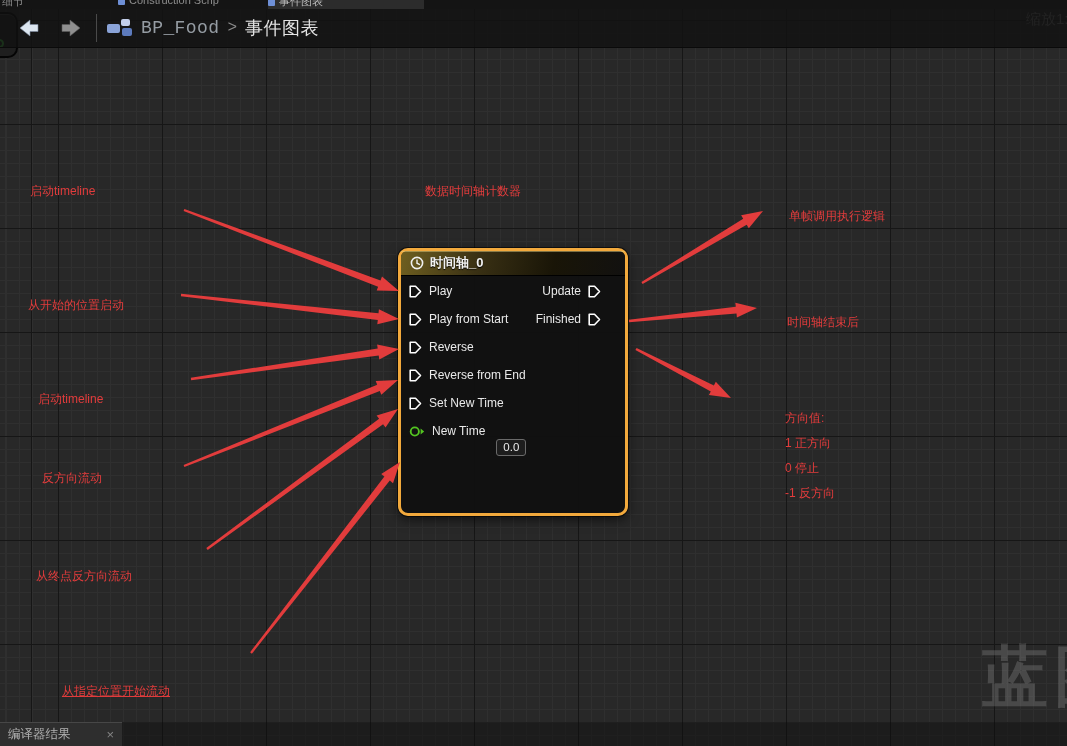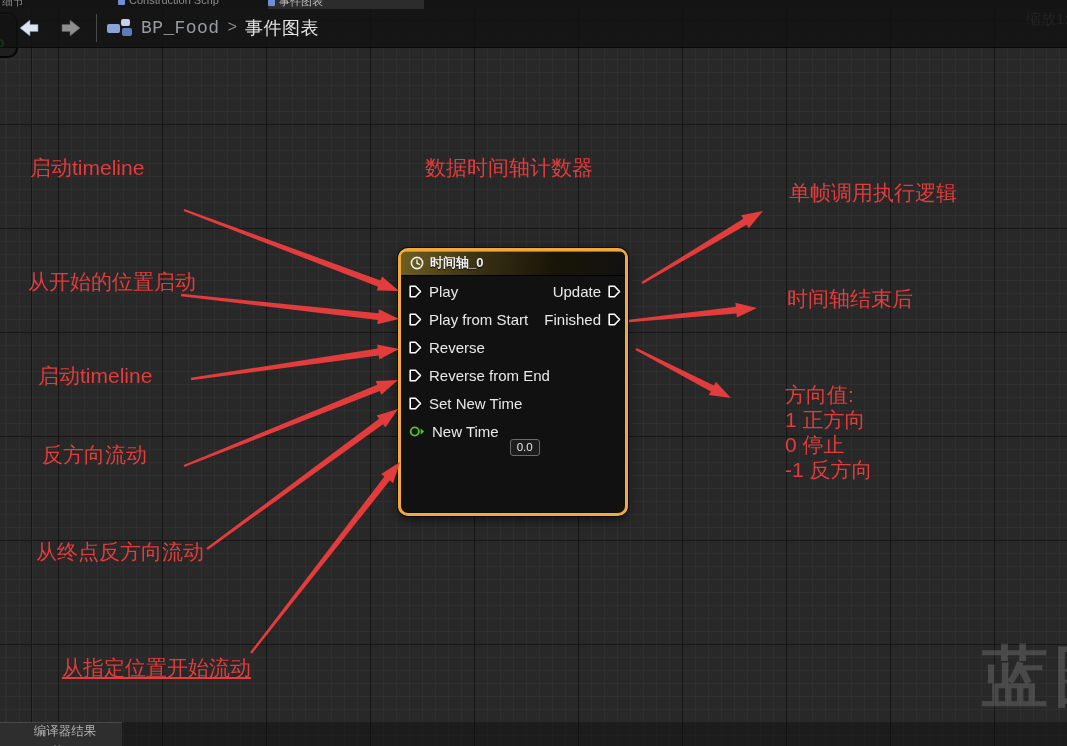--- a/index.html
+++ b/index.html
@@ -46,38 +46,38 @@
         border-radius:10px;background:rgba(16,16,16,0.95);box-shadow:0 0 0 1px rgba(0,0,0,0.6),0 4px 12px rgba(0,0,0,0.55);
         z-index:7;}
   .node-header{position:relative;height:25px;border-radius:6px 6px 0 0;border-bottom:1px solid #000;
         background:linear-gradient(100deg,#6f5f20 0%,#3a3114 34%,#191507 68%,#121110 100%);
         display:flex;align-items:center;padding-left:9px;}
   .node-header::before{content:"";position:absolute;left:0;top:0;width:100%;height:1px;background:rgba(225,205,130,0.5);border-radius:6px 6px 0 0;}
   .node-title{color:#f2f2f2;font-size:13px;font-weight:bold;margin-left:6px;text-shadow:0 1px 1px #000;}
   .pin-rows{position:relative;padding-top:1px;}
   .pin-row{position:relative;height:28px;}
   .pin-left{position:absolute;left:8px;top:0;height:28px;display:flex;align-items:center;gap:7px;cursor:pointer;}
-  .pin-right{position:absolute;right:4px;top:0;height:28px;display:flex;align-items:center;gap:7px;cursor:pointer;}
-  .pin-label{color:#e9e9e9;font-size:15px;white-space:nowrap;}
+  .pin-right{position:absolute;right:24px;top:0;height:28px;display:flex;align-items:center;gap:7px;cursor:pointer;}
+  .pin-label{color:#e9e9e9;font-size:12px;white-space:nowrap;}
   .pin-icon{display:flex;align-items:center;}
   .value-box{margin-left:4px;border:1px solid #6a6a6a;border-radius:3px;background:#1d1d1d;color:#e8e8e8;
              font-size:11.5px;line-height:15px;padding:0 6px;height:17px;cursor:text;margin-top:32px;}
 
   
   #arrow-layer{position:absolute;left:0;top:0;z-index:8;pointer-events:none;}
-  .anno{position:absolute;color:#e23c3c;font-size:21px;line-height:25px;white-space:pre-line;z-index:9;cursor:pointer;}
+  .anno{position:absolute;color:#e23c3c;font-size:12px;line-height:25px;white-space:pre-line;z-index:9;cursor:pointer;margin-top:24px;}
 
   
   .watermark{position:absolute;left:982px;top:632px;font-size:66px;font-weight:bold;letter-spacing:6px;
              color:rgba(160,160,160,0.28);z-index:1;white-space:nowrap;}
 
   
   .bottom-strip{position:absolute;left:0;top:722px;width:100%;height:24px;background:rgba(13,13,13,0.45);z-index:10;}
   .compiler-tab{position:absolute;left:0;top:0;width:122px;height:24px;background:#2e2e2e;border-top:1px solid #474747;
-                display:flex;align-items:center;cursor:pointer;flex-direction:column;}
+                display:flex;align-items:center;cursor:pointer;}
   .compiler-tab .lbl{color:#b3b3b3;font-size:12.5px;margin-left:8px;flex:1;}
   .compiler-tab .x{color:#848484;font-size:13px;margin-right:8px;cursor:pointer;}
 </style>
 </head>
 <body>
 
 <div id="app">
 
   <div class="tabbar">
     <div class="doc-tab" style="left:2px;width:60px;">

